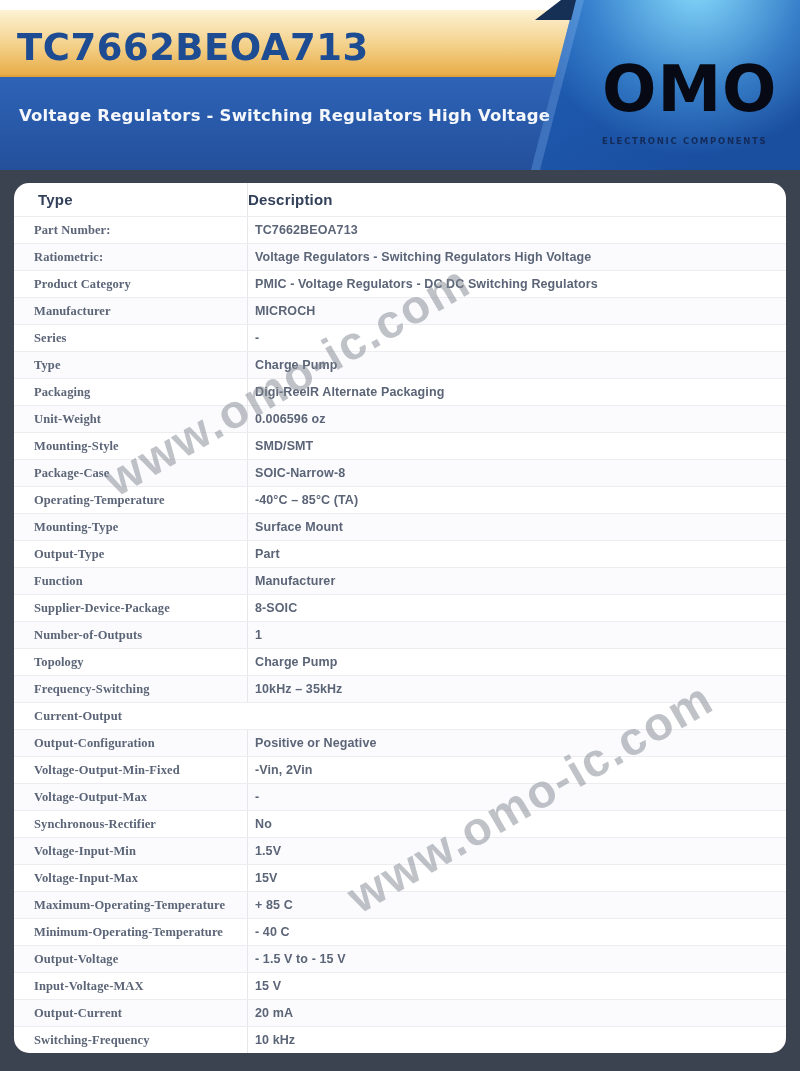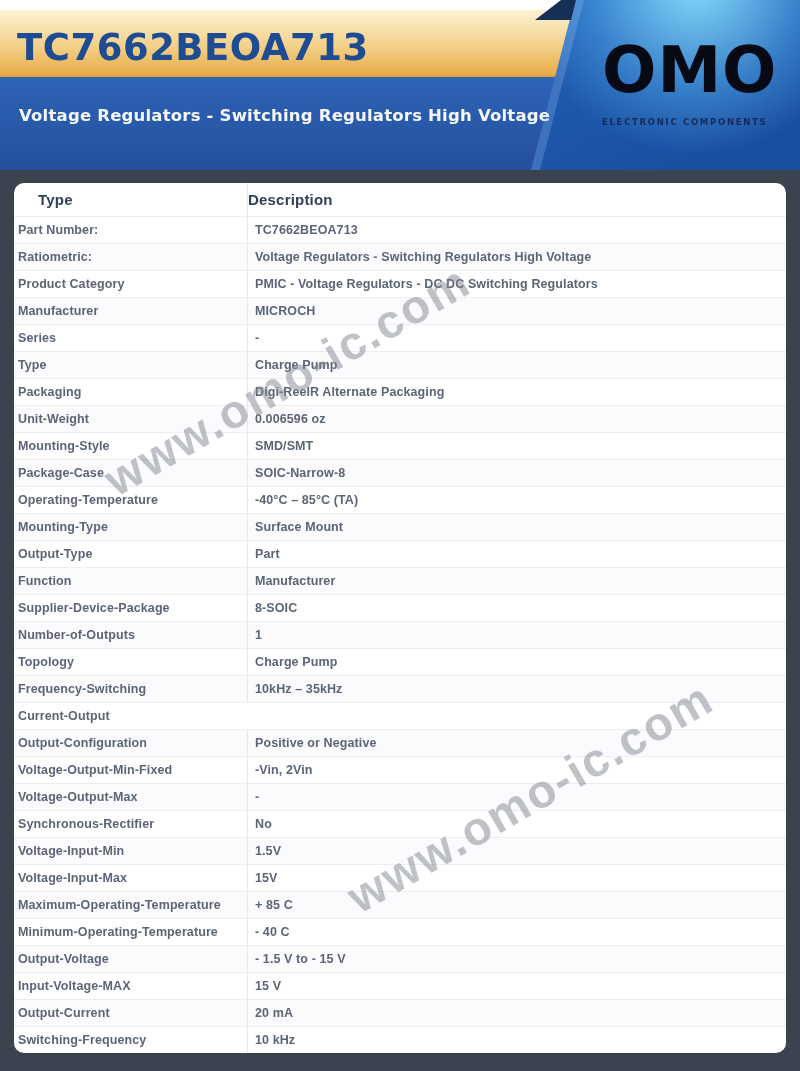--- a/index.html
+++ b/index.html
@@ -52,40 +52,40 @@
     position: absolute; inset: 0; z-index: 3;
     clip-path: polygon(575px 0, 584px 0, 540px 170px, 531px 170px);
     background: rgba(180,215,255,0.22);
   }
   .corner-triangle {
     position: absolute; inset: 0; z-index: 4;
     clip-path: polygon(535px 20px, 561px 0px, 576px 0px, 571px 20px);
     background: #152f55;
   }
   .logo {
-    position: absolute; left: 602px; top: 41px; z-index: 4;
+    position: absolute; left: 602px; top: 60px; z-index: 4;
     width: 164px; text-align: center;
   }
   .logo-text {
     font-family: "DejaVu Sans", sans-serif;
     font-weight: 700; font-size: 64px; line-height: 58px;
     color: #070a14; letter-spacing: 1px;
   }
   .logo-tagline {
     margin-top: 18px;
     font-family: "DejaVu Sans", sans-serif;
     font-weight: 700; font-size: 8.5px; letter-spacing: 1.7px;
     color: #142a58; white-space: nowrap;
   }
 
   
   .main { padding: 13px 14px 18px; }
   .card {
     background: #ffffff;
-    border-radius: 10px;
+    border-radius: 15px;
     overflow: hidden;
   }
   .thead {
     display: grid; grid-template-columns: 233px 1fr;
     height: 33px; align-items: center;
   }
   .thead .cell {
     font-size: 15px; font-weight: 700; color: #33405a; letter-spacing: 0.2px;
   }
   .cell.type-h { padding-left: 24px; }
@@ -93,21 +93,21 @@
   .trow {
     display: grid; grid-template-columns: 233px 1fr;
     height: 27px; align-items: center;
     border-top: 1px solid #ededf1;
   }
   .trow:nth-child(even) { background: #fbfbfd; }
   .trow .cell {
     font-size: 12.5px; font-weight: 700; color: #5b6577; letter-spacing: 0.1px;
     overflow: hidden; white-space: nowrap;
   }
-  .cell.label { padding-left: 4px; }
+  .cell.label { padding-left: 20px; font-family: Liberation Serif, serif; }
   .cell.value { padding-left: 7px; border-left: 1px solid #e6e6eb; height: 100%; display: flex; align-items: center; }
 
   
   .watermark {
     position: absolute; z-index: 6; pointer-events: none;
     font-family: "Liberation Sans", sans-serif;
     font-weight: 700; font-size: 47px; letter-spacing: 2px;
     color: rgba(128,134,144,0.5);
     white-space: nowrap;
     transform: translate(-50%, -50%) rotate(-30deg);

